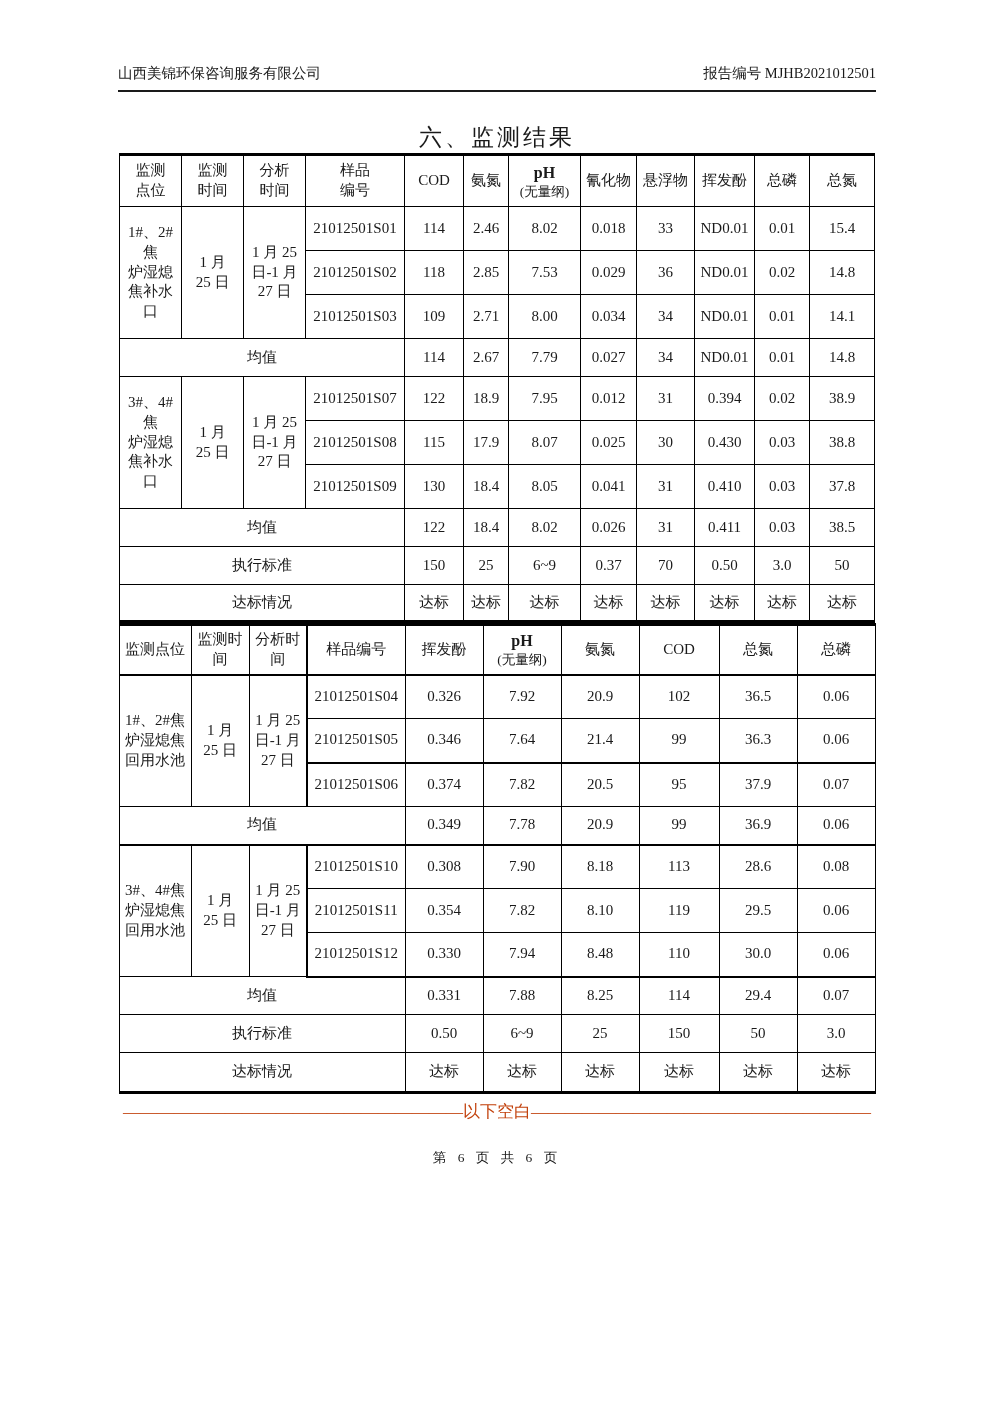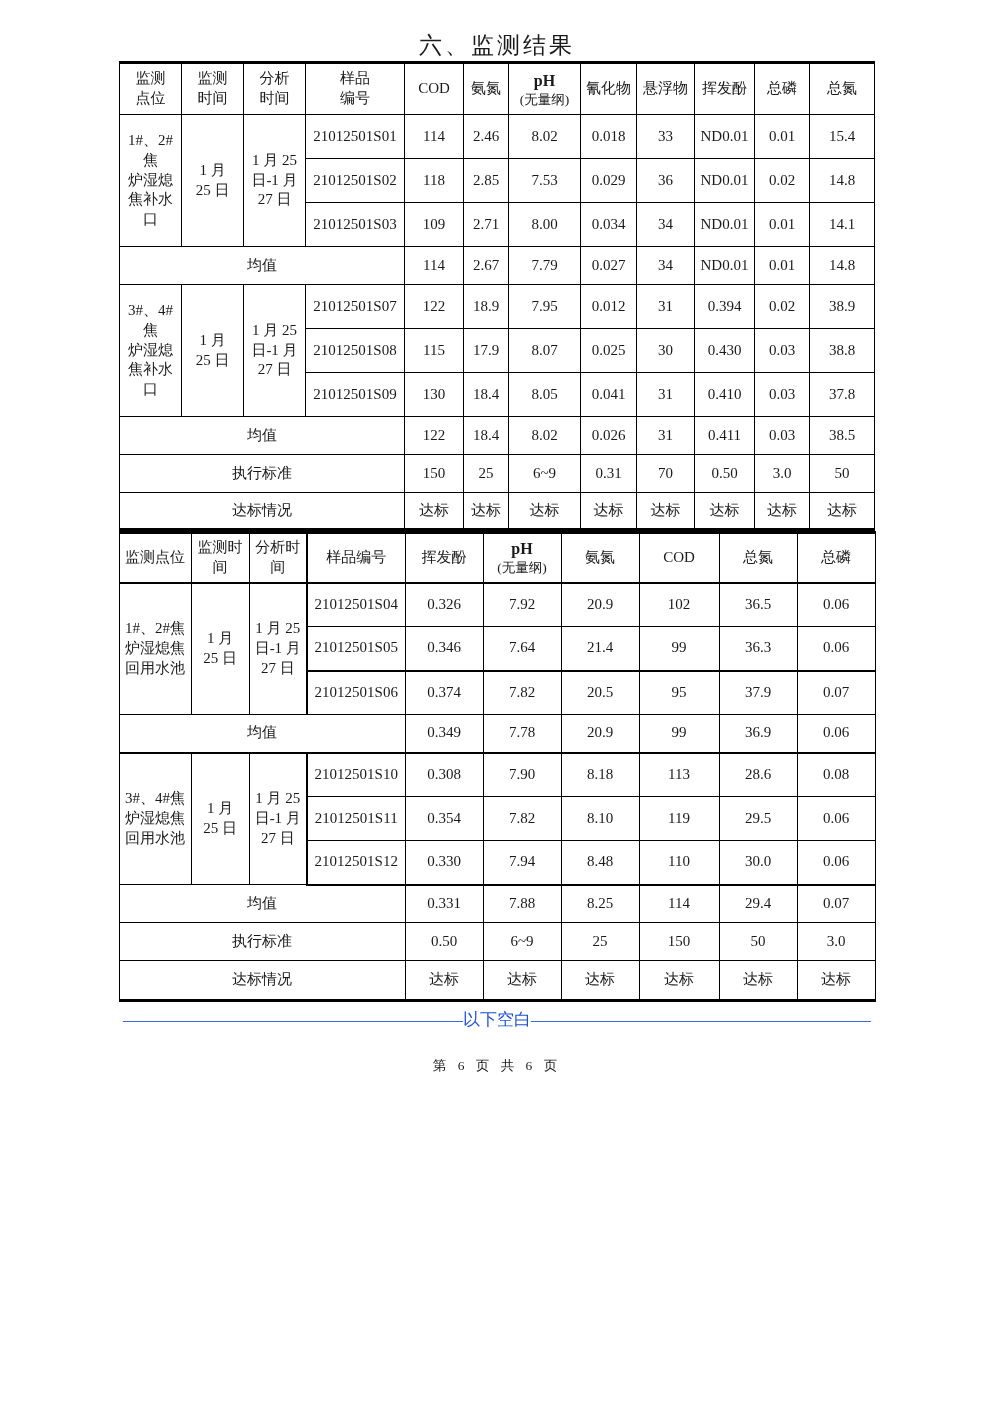--- a/index.html
+++ b/index.html
@@ -56,32 +56,36 @@
   .t2 tr.h{height:50px;}
   .t2 tr.d{height:44px;}
   .t2 tr.m{height:38px;}
   .t2 tr.std{height:38px;}
   .t2 tr.c{height:40px;}
   .t2 tr.thickB > td, .t2 tr.thickB > th{border-bottom:2.5px solid #000;}
   .t2 td.thickL, .t2 th.thickL{border-left:2.5px solid #000;}
 
   .blank-line{
     text-align:center;font-size:17px;margin-top:6px;white-space:nowrap;
-    color:#1d4ed8;
+    color:#c2410c;
   }
   .page-num{
     text-align:center;font-size:13.5px;margin-top:26px;letter-spacing:4px;
   }
 </style>
 </head>
 <body>
 
 <div class="page">
   <div class="content">
 
+    <div class="doc-header">
+      <span>山西美锦环保咨询服务有限公司</span>
+      <span>报告编号 MJHB2021012501</span>
+    </div>
 
     <h1 class="section-title">六、监测结果</h1>
 
 
 
     <table class="tbl t1">
       <colgroup>
         <col style="width:62px">
           <col style="width:62px">
           <col style="width:62px">
@@ -221,21 +225,21 @@
         <td>31</td>
         <td>0.411</td>
         <td>0.03</td>
         <td>38.5</td>
       </tr>
       <tr class="std">
         <td colspan="4">执行标准</td>
         <td>150</td>
         <td>25</td>
         <td>6~9</td>
-        <td>0.31</td>
+        <td>0.37</td>
         <td>70</td>
         <td>0.50</td>
         <td>3.0</td>
         <td>50</td>
       </tr>
       <tr class="c">
         <td colspan="4">达标情况</td>
         <td>达标</td>
         <td>达标</td>
         <td>达标</td>

